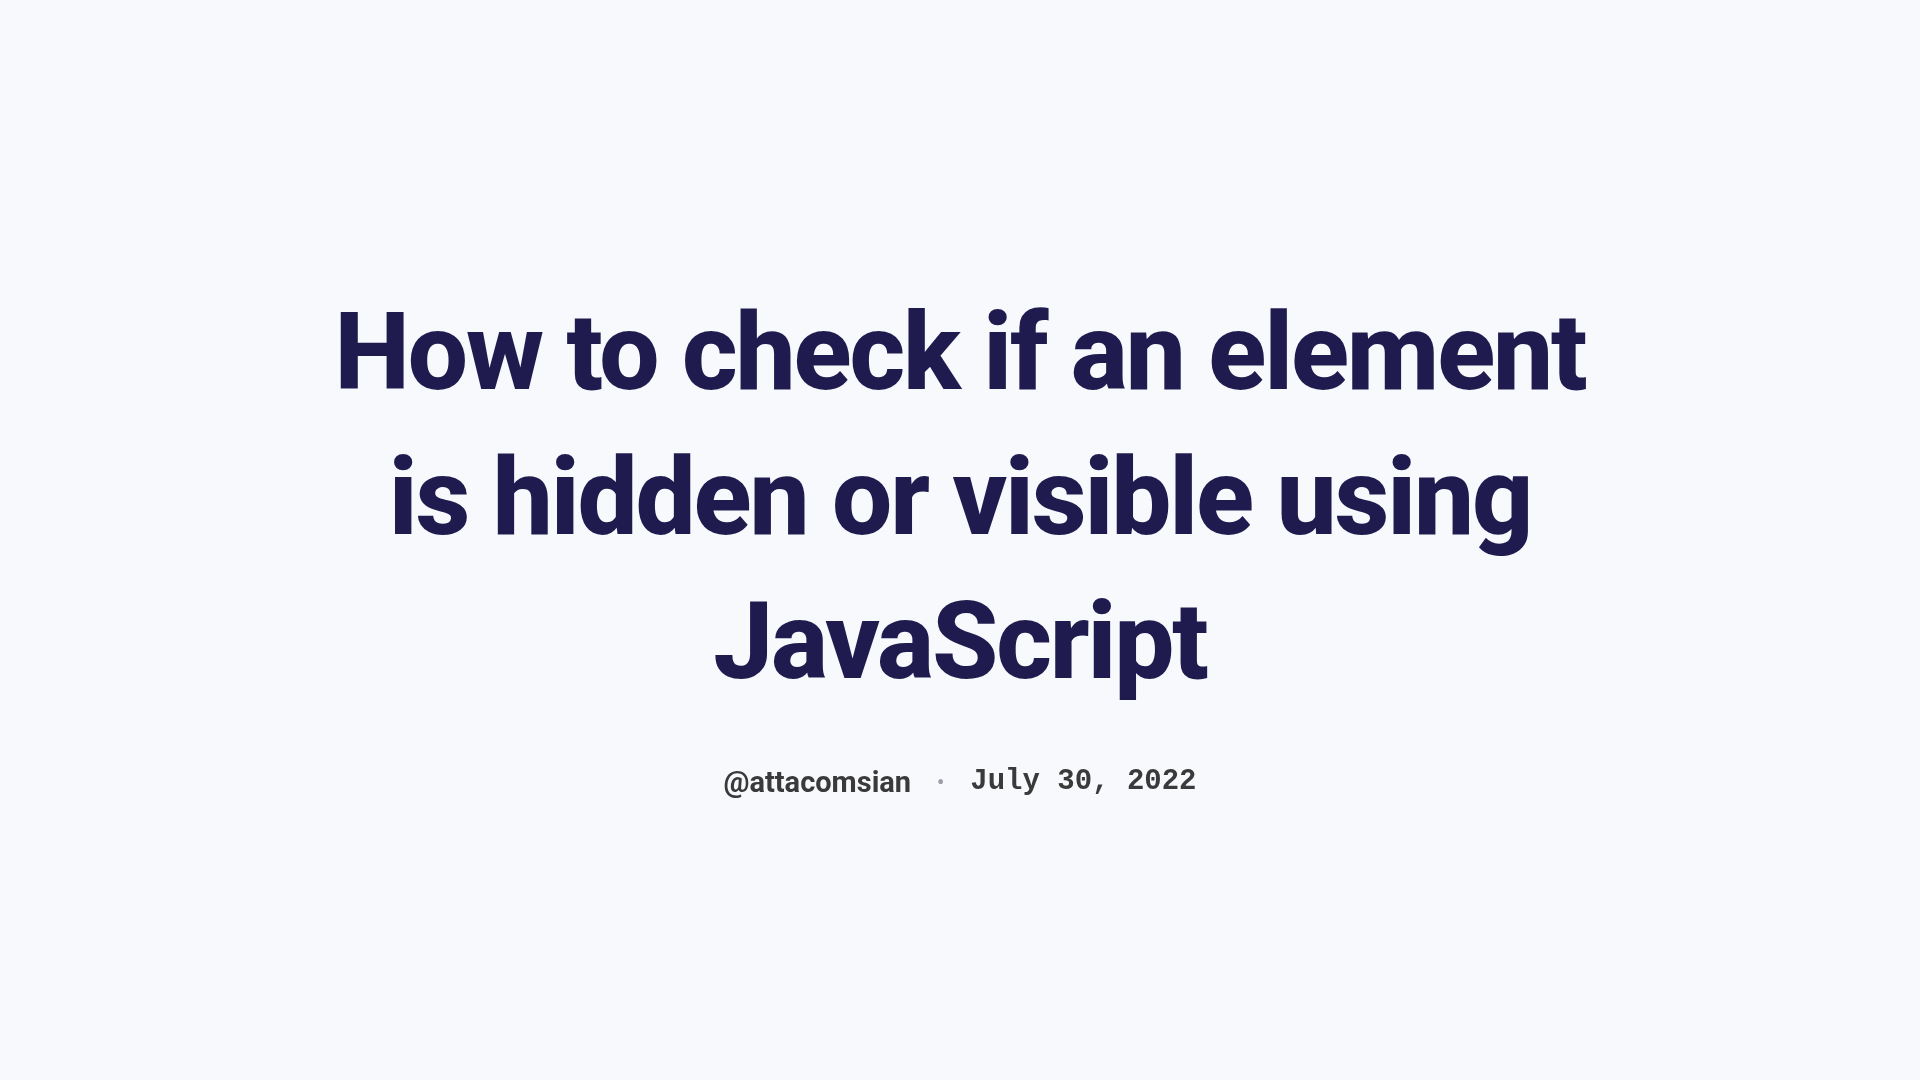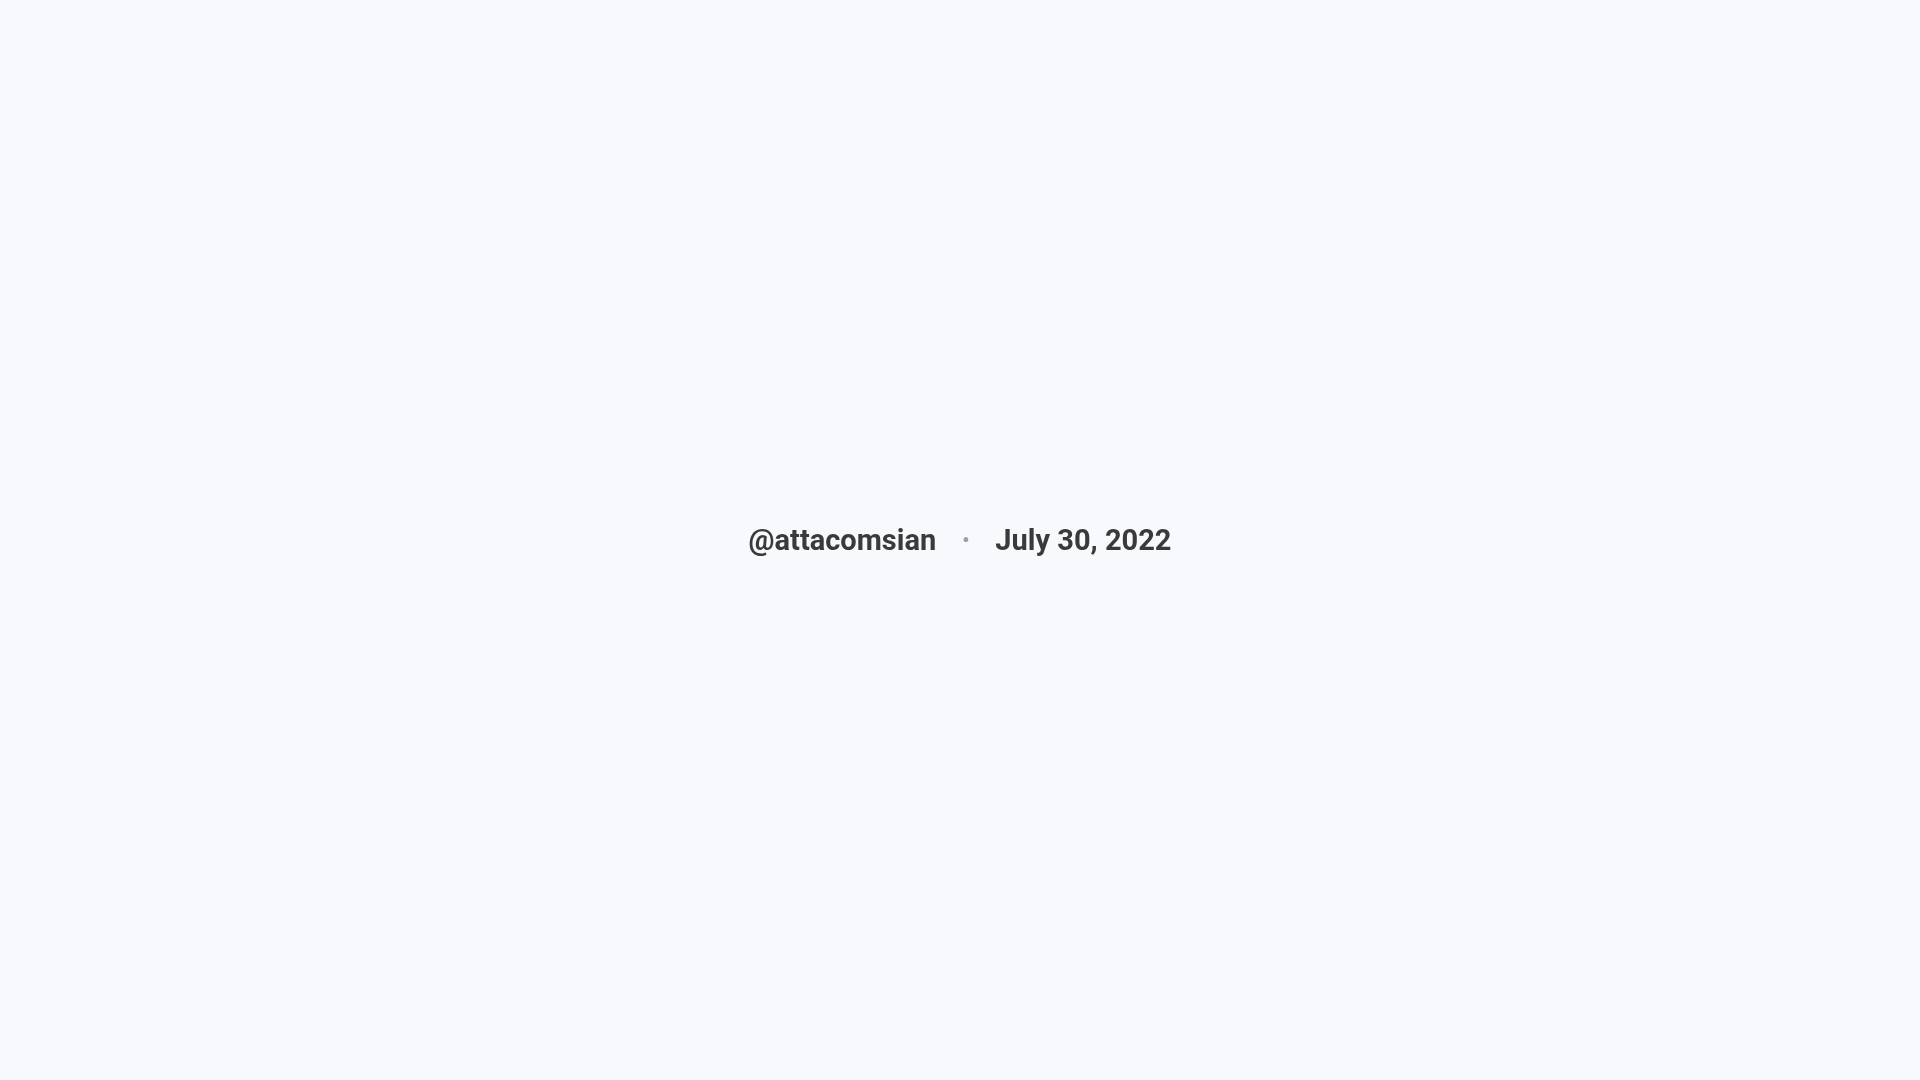--- a/index.html
+++ b/index.html
@@ -50,24 +50,26 @@
       color: #3a3a3a;
     }
     
     .separator-dot {
       color: #9ba0a8;
       font-size: 20px;
     }
     
     .publish-date {
       color: #3a3a3a;
+      font-family: Liberation Mono, monospace;
     }
   </style>
 </head>
 <body>
 
 <div class="content-wrapper">
+  <h1 class="article-title">How to check if an element is hidden or visible using JavaScript</h1>
   <div class="meta-row">
     <span class="author-handle">@attacomsian</span>
     <span class="separator-dot">•</span>
     <span class="publish-date">July 30, 2022</span>
   </div>
 </div>
 
 </body></html>

